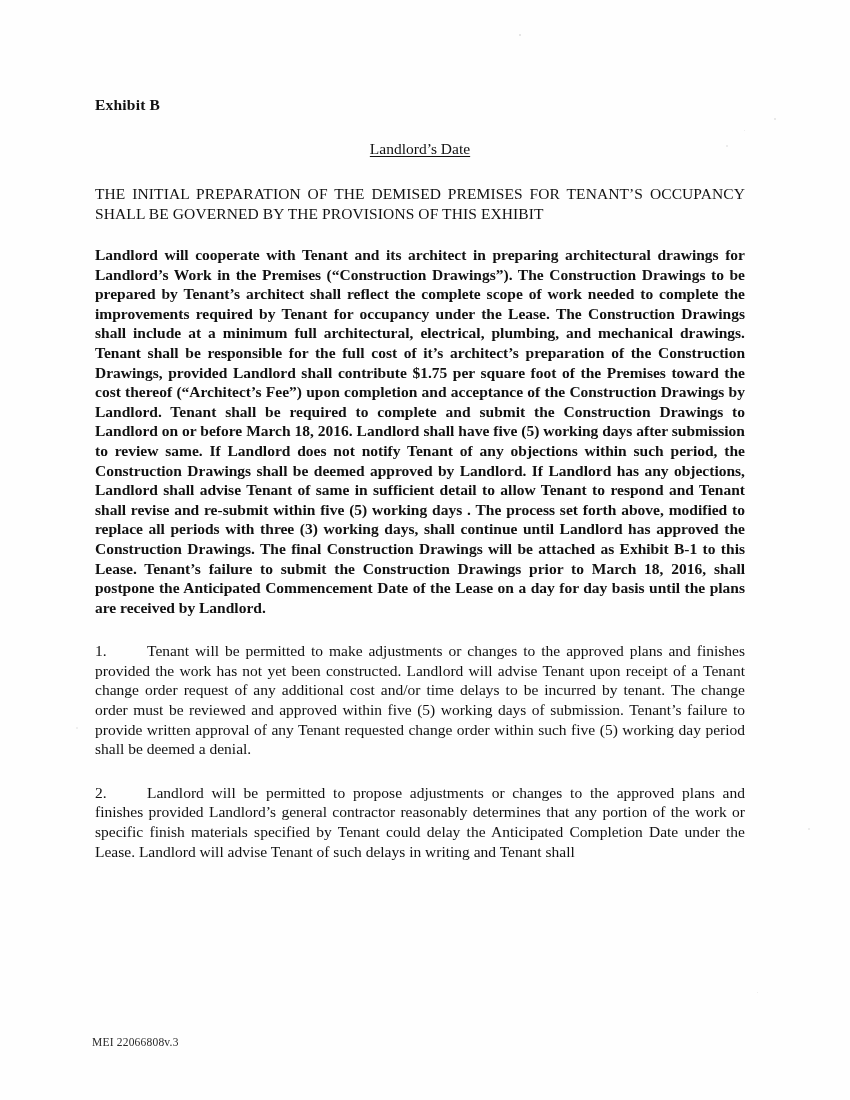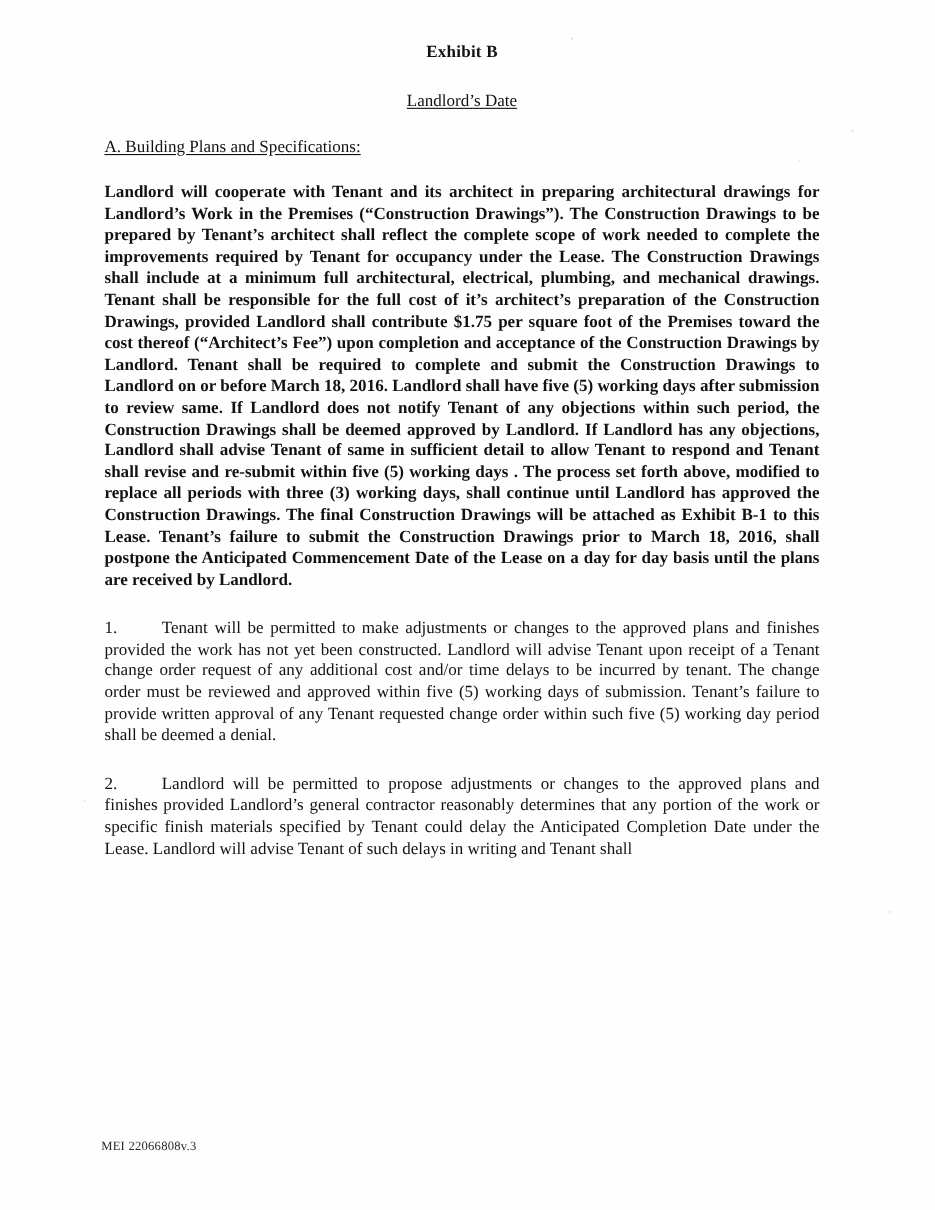--- a/index.html
+++ b/index.html
@@ -19,26 +19,26 @@
   }
   .content {
     position: absolute;
     left: 95px;
     top: 0;
     width: 650px;
   }
 
   
   .doc-title {
-    text-align: center;
+    text-align: left;
     font-weight: bold;
     font-size: 15.5px;
     letter-spacing: 0.2px;
     margin: 0;
-    padding-top: 39px;
+    padding-top: 96px;
   }
   .doc-subtitle {
     text-align: center;
     font-size: 15.5px;
     margin: 0;
     padding-top: 26px;
   }
   .doc-subtitle span {
     text-decoration: underline;
     text-underline-offset: 2px;
@@ -120,25 +120,23 @@
 <div class="page">
 
   <div class="content">
 
     <h1 class="doc-title">Exhibit B</h1>
 
     <div class="doc-subtitle">
       <span>Landlord’s Date</span>
     </div>
 
+    <p class="preamble">THE INITIAL PREPARATION OF THE DEMISED PREMISES FOR TENANT’S OCCUPANCY SHALL BE GOVERNED BY THE PROVISIONS OF THIS EXHIBIT</p>
 
 
-    <div class="section-heading">
-      <span>A.  Building Plans and Specifications:</span>
-    </div>
 
     <p class="body-para">Landlord will cooperate with Tenant and its architect in preparing architectural drawings for Landlord’s Work in the Premises (“Construction Drawings”).  The Construction Drawings to be prepared by Tenant’s architect shall reflect the complete scope of work needed to complete the improvements required by Tenant for occupancy under the Lease.  The Construction Drawings shall include at a minimum full architectural, electrical, plumbing, and mechanical drawings.  Tenant shall be responsible for the full cost of it’s architect’s preparation of the Construction Drawings, provided Landlord shall contribute $1.75 per square foot of the Premises toward the cost thereof (“Architect’s Fee”) upon completion and acceptance of the Construction Drawings by Landlord.  Tenant shall be required to complete and submit the Construction Drawings to Landlord on or before March 18, 2016.  Landlord shall have five (5) working days after submission to review same.  If Landlord does not notify Tenant of any objections within such period, the Construction Drawings shall be deemed approved by Landlord.  If Landlord has any objections, Landlord shall advise Tenant of same in sufficient detail to allow Tenant to respond and Tenant shall revise and re-submit within five (5) working days .  The process set forth above, modified to replace all periods with three (3) working days, shall continue until Landlord has approved the Construction Drawings.  The final Construction Drawings will be attached as Exhibit B-1 to this Lease.  Tenant’s failure to submit the Construction Drawings prior to March 18, 2016, shall postpone the Anticipated Commencement Date of the Lease on a day for day basis until the plans are received by Landlord.</p>
 
 
     <p class="num-para">
       <span class="num-label">1.</span><span>Tenant will be permitted to make adjustments or changes to the approved plans and finishes provided the work has not yet been constructed.  Landlord will advise Tenant upon receipt of a Tenant change order request of any additional cost and/or time delays to be incurred by tenant.  The change order must be reviewed and approved within five (5) working days of submission. Tenant’s failure to provide written approval of any Tenant requested change order within such five (5) working day period shall be deemed a denial.</span>
     </p>
 
     <p class="num-para">
       <span class="num-label">2.</span><span>Landlord will be permitted to propose adjustments or changes to the approved plans and finishes provided Landlord’s general contractor reasonably determines that any portion of the work or specific finish materials specified by Tenant could delay the Anticipated Completion Date under the Lease.  Landlord will advise Tenant of such delays in writing and Tenant shall</span>

